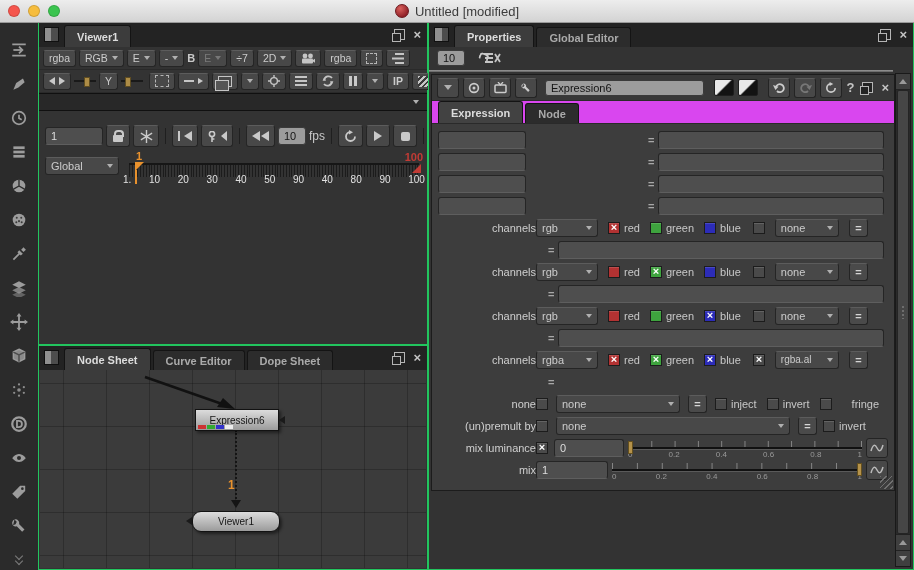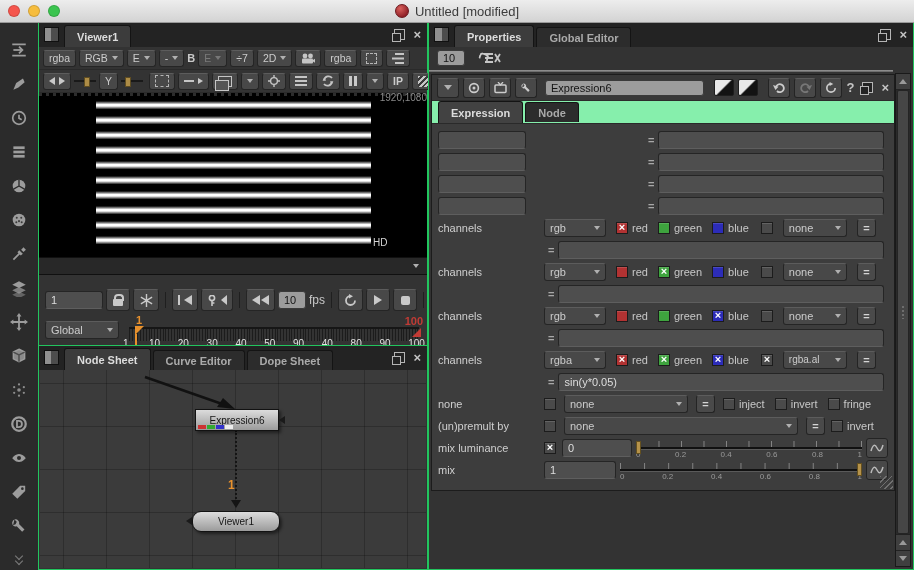--- a/index.html
+++ b/index.html
@@ -80,26 +80,26 @@
   .conn-label{position:absolute;left:188px;top:108px;color:#e8912d;font-weight:bold;font-size:12px}
   .cursor-arrow{position:absolute;left:103px;top:5px}
   
   #props{left:428px;top:22px;width:486px;height:548px}
   .ptoolbar{height:22px;display:flex;align-items:center;gap:10px;padding:0 8px;background:#333}
   .pdivider{position:absolute;left:0;right:20px;top:47px;height:2px;background:linear-gradient(#9a9a9a,#5f5f5f)}
   .nodepanel{position:absolute;left:2px;top:51px;width:462px;height:415px;background:#3d3d3d;border:1px solid #1c1c1c;box-shadow:inset 0 1px rgba(255,255,255,.08)}
   .npheader{height:25px;display:flex;align-items:center;gap:4px;padding:0 5px;background:#383838;border-bottom:1px solid #2c2c2c}
   .ic18{width:20px;height:18px;background:#484848;border:1px solid #242424;border-top-color:#5c5c5c;border-radius:3px;display:inline-flex;align-items:center;justify-content:center;flex:0 0 auto;color:#ccc}
   .swatch{width:18px;height:15px;border:1px solid #1e1e1e;background:linear-gradient(135deg,#e9e9e9 47%,#131313 53%);border-radius:2px;flex:0 0 auto}
-  .nptabs{height:22px;display:flex;align-items:center;padding-left:6px;background:#86efac;border-bottom:1px solid #2a2a2a}
+  .nptabs{height:22px;display:flex;align-items:flex-end;padding-left:6px;background:#d946ef;border-bottom:1px solid #2a2a2a}
   .nptabs .tab{font-weight:bold}
   .nptabs .tab.active{background:#424242}
   .npcontent{padding:5px 6px 0 6px}
   .prow{display:flex;align-items:center;height:21px;margin-bottom:1px}
-  .plabel{width:98px;margin-right:8px;color:#cfcfcf;flex:0 0 auto;white-space:nowrap}
+  .plabel{width:98px;text-align:right;margin-right:0;color:#cfcfcf;flex:0 0 auto;white-space:nowrap}
   .dd{justify-content:space-between;padding:0 5px}
   .eqsign{color:#a8a8a8;font-weight:bold;margin:0 4px;flex:0 0 auto}
   .slider{position:relative;height:18px;flex:1 1 auto;margin-left:4px}
   .slider .ticks{position:absolute;left:0;right:0;top:2px;height:6px;background-image:linear-gradient(90deg,#858585 1px,transparent 1px);background-size:10% 100%;border-right:1px solid #858585}
   .slider .track{position:absolute;left:0;right:0;top:8px;height:2px;background:#111;border-bottom:1px solid #5a5a5a}
   .slider .labels{position:absolute;left:0;right:0;top:11px;display:flex;justify-content:space-between;font-size:8px;color:#9a9a9a}
   .handle{position:absolute;top:2px;width:5px;height:13px;background:#b5924a;border:1px solid #64501f;box-sizing:border-box}
   .curvebtn{width:20px;height:18px;background:#484848;border:1px solid #242424;border-radius:3px;display:inline-flex;align-items:center;justify-content:center;flex:0 0 auto;margin-left:4px}
   .grip{position:absolute;right:1px;bottom:1px;width:13px;height:13px;background:repeating-linear-gradient(135deg,#707070 0 1px,transparent 1px 4px)}
   
@@ -400,26 +400,20 @@
     <span class="btn">
         <i class="caret"></i>
       </span>
     <span class="btn">
         <span style="font-weight:bold">IP</span>
       </span>
     <span class="btn">
         <span class="stripesbox"></span>
       </span>
   </div>
-  <div class="vcanvas">
-    <div class="vruler-top"></div>
-    <div class="stripes"></div>
-    <span class="res-label">1920,1080</span>
-    <span class="hd-label">HD</span>
-  </div>
   <div class="vstatus">
       <i class="caret"></i>
     </div>
   <div class="vgap"></div>
   <div class="transport">
     <input class="field" style="width: 58px;" value="1">
     <span class="btn" style="width:24px;padding:0">
         <span class="lockbody"></span>
       </span>
     <span class="btn" style="width:26px;padding:0">
@@ -773,37 +767,36 @@
           </span>
         <span class="btn dd" style="width:64px;margin-left:10px;font-size:10px">
             <span>rgba.al</span>
             <i class="caret"></i>
           </span>
         <span class="eqbtn" style="margin-left:10px">=</span>
       </div>
       <div class="prow">
         <span style="width:98px;margin-right:8px"></span>
           <span class="eqsign">=</span>
-        <input class="field" style="flex: 1 1 0%; margin-right: 4px;" value="sin(y*0.05)">
       </div>
 
       <div class="prow">
         <span class="plabel">none</span>
         <span class="cb"></span>
         <span class="btn dd" style="width:124px;margin-left:8px">
             <span>none</span>
             <i class="caret"></i>
           </span>
         <span class="eqbtn" style="margin-left:8px">=</span>
         <span class="cb" style="margin-left:8px"></span>
         <span style="margin-left:4px">inject</span>
         <span class="cb" style="margin-left:10px"></span>
         <span style="margin-left:4px">invert</span>
         <span class="cb" style="margin-left:10px"></span>
-        <span style="margin-left:4px">fringe</span>
+        <span style="margin-left:20px">fringe</span>
       </div>
 
       <div class="prow">
         <span class="plabel">(un)premult by</span>
         <span class="cb"></span>
         <span class="btn dd" style="width:234px;margin-left:8px">
             <span>none</span>
             <i class="caret"></i>
           </span>
         <span class="eqbtn" style="margin-left:8px">=</span>

